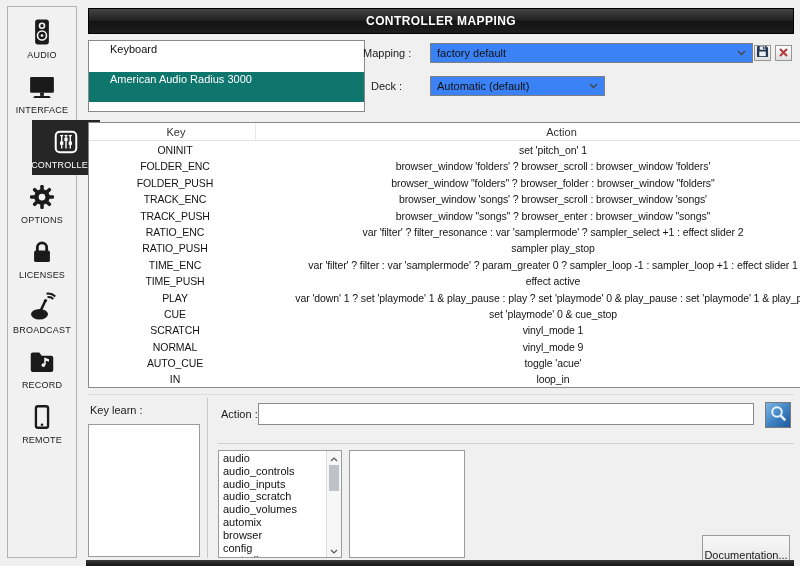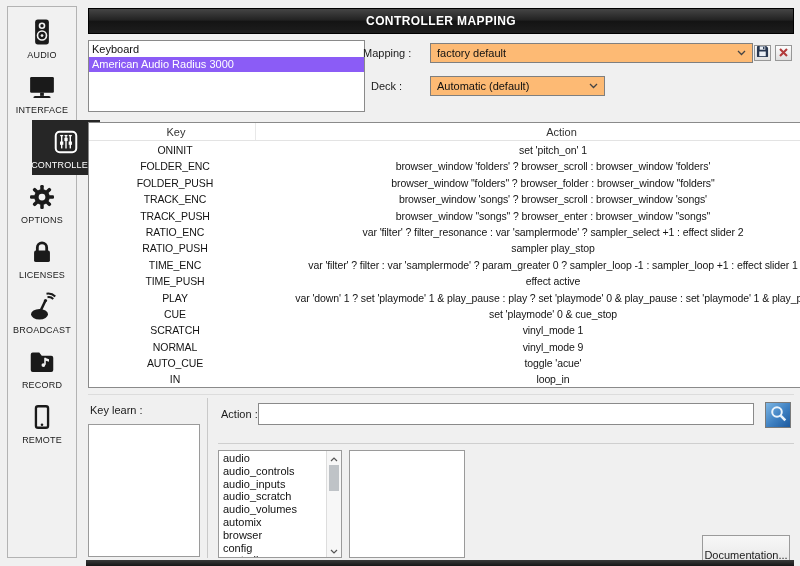--- a/index.html
+++ b/index.html
@@ -20,26 +20,26 @@
 
   
   .titlebar { position:absolute; left:88px; top:8px; width:706px; height:26px;
               background:linear-gradient(180deg,#454545 0%,#232323 45%,#141414 52%,#1d1d1d 100%);
               border:1px solid #000; color:#fff; font-weight:bold; font-size:12px;
               letter-spacing:0.4px; display:flex; align-items:center; justify-content:center; }
 
   
   .device-list { position:absolute; left:88px; top:40px; width:277px; height:72px;
                  background:#fff; border:1px solid #8a8a8a; font-size:11px; padding-top:1px; }
-  .device-row { height:15px; line-height:15px; padding:0 3px; color:#111; white-space:nowrap; overflow:hidden; }
-  .device-row.selected { background:#8b5cf6; color:#fff; }
+  .device-row { height:30px; line-height:15px; padding:0 21px; color:#111; white-space:nowrap; overflow:hidden; }
+  .device-row.selected { background:#0f766e; color:#fff; }
 
   
   .fieldlabel { position:absolute; font-size:11px; color:#1a1a1a; }
-  .combo { position:absolute; height:20px; background:#fdba74; border:1px solid #7f7f7f;
+  .combo { position:absolute; height:20px; background:#3b82f6; border:1px solid #7f7f7f;
            font-size:11px; color:#111; display:flex; align-items:center; padding:0 6px; }
   .combo .chev { margin-left:auto; display:flex; align-items:center; }
   .mini-btn { position:absolute; width:17px; height:16px; top:45px;
               background:linear-gradient(#fdfdfd,#e0e0e0); border:1px solid #979797;
               display:flex; align-items:center; justify-content:center; }
 
   
   .maptable { position:absolute; left:88px; top:122px; width:774px; height:266px;
               background:#fff; border:1px solid #8a8a8a;text-align:center; }
   .thead { height:18px; display:flex; font-size:11px; color:#333;

